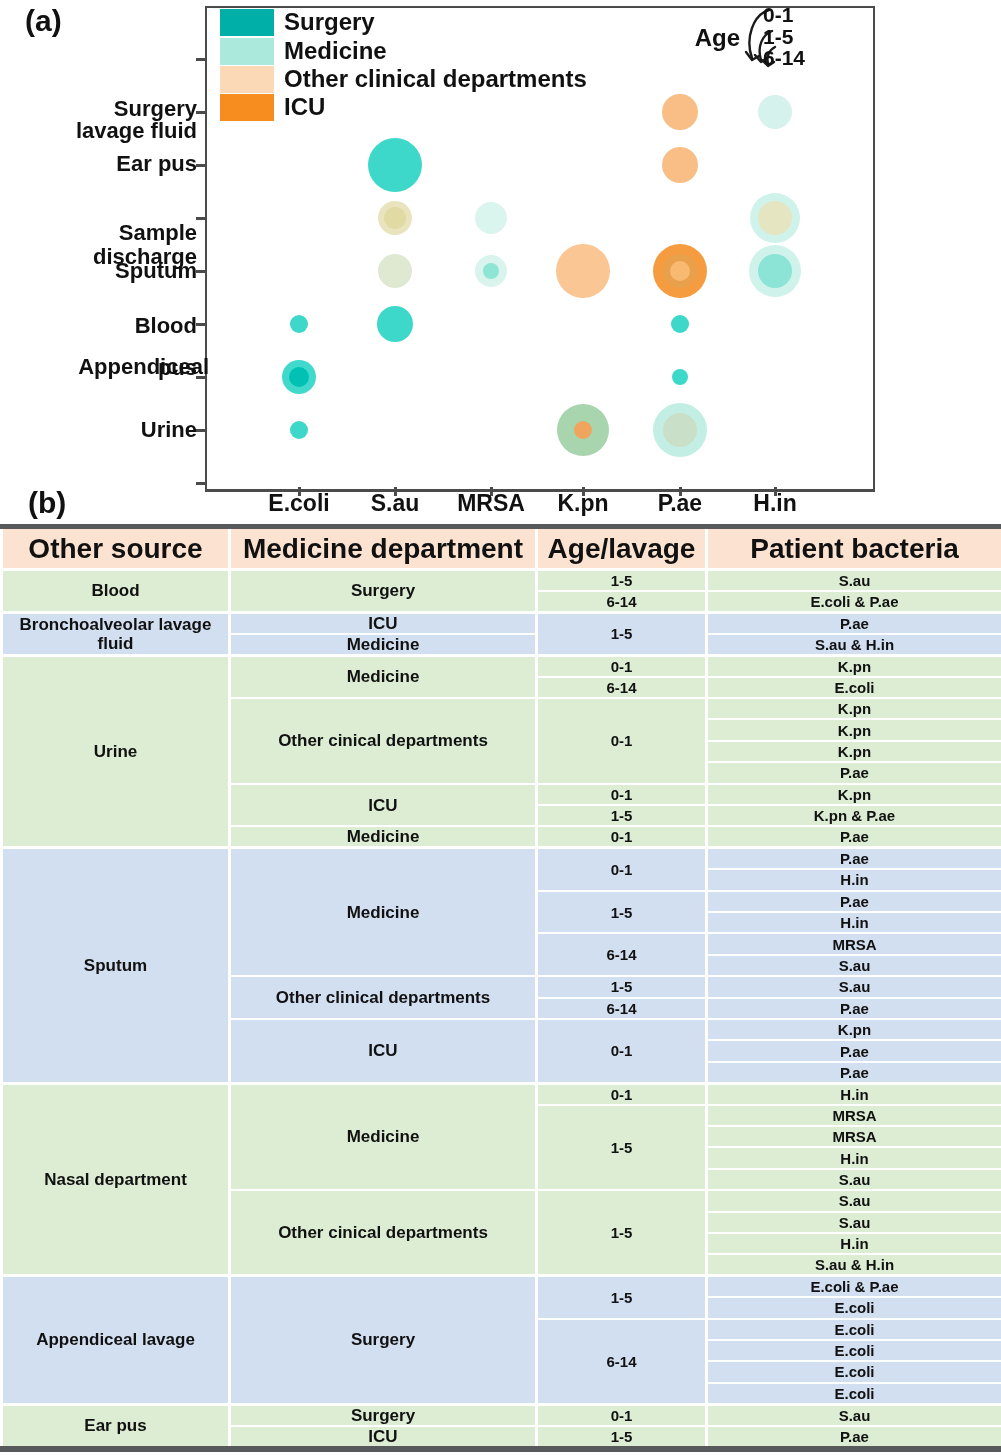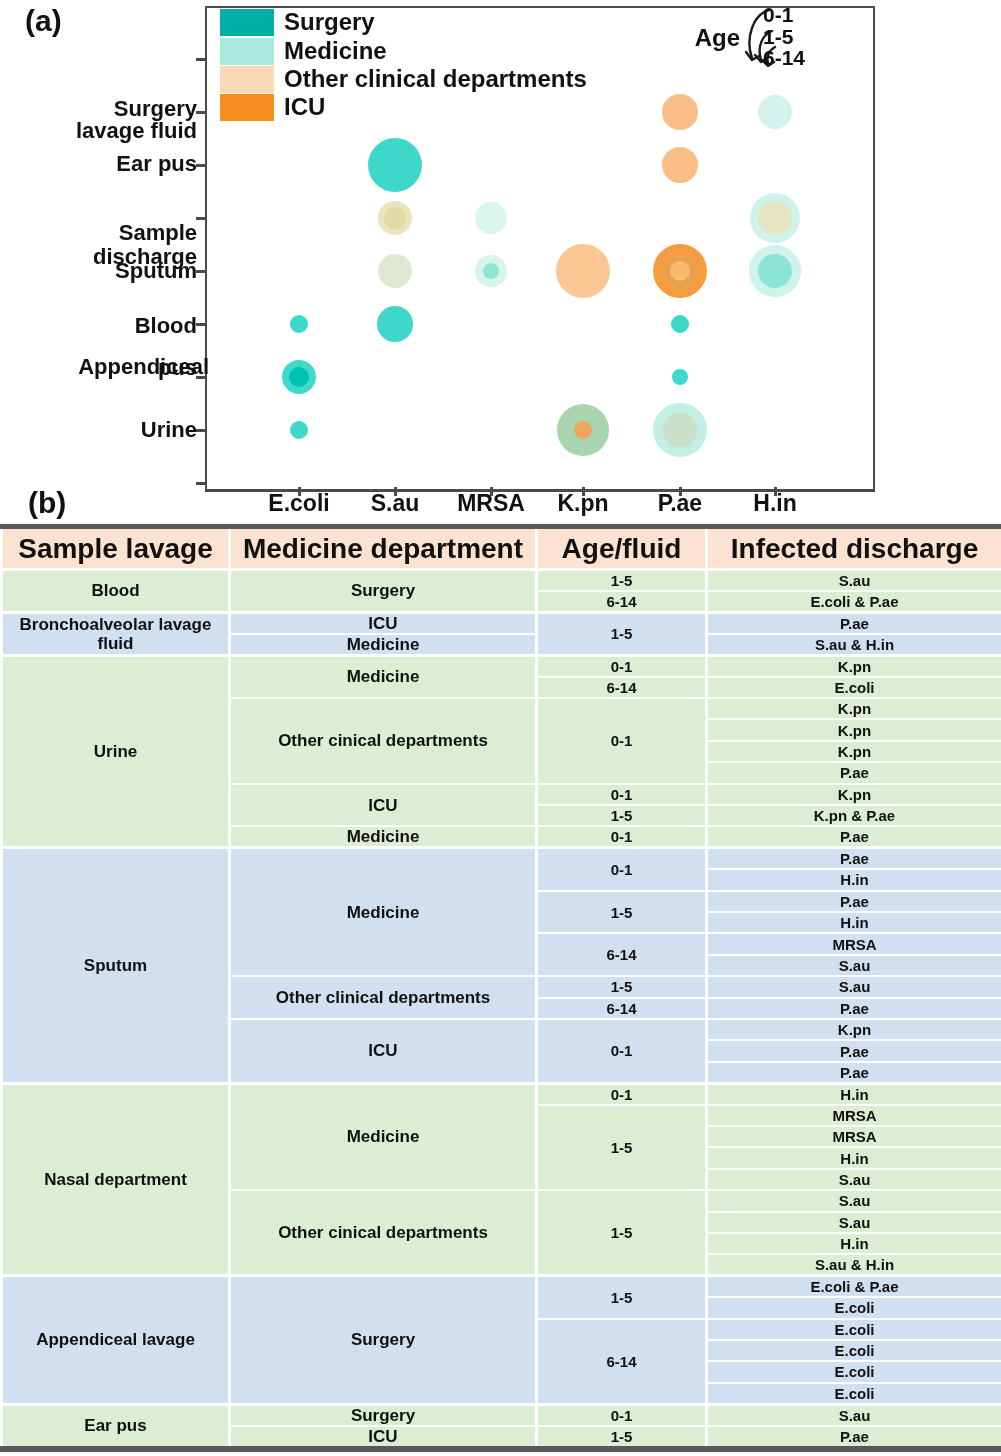--- a/index.html
+++ b/index.html
@@ -149,24 +149,24 @@
 
   <table id="btable">
     <colgroup>
       <col style="width:228px">
         <col style="width:307px">
         <col style="width:170px">
         <col style="width:296px">
     </colgroup>
     <thead>
       <tr>
-        <th>Sample lavage</th>
+        <th>Other source</th>
         <th>Medicine department</th>
-        <th>Age/fluid</th>
-        <th>Infected discharge</th>
+        <th>Age/lavage</th>
+        <th>Patient bacteria</th>
       </tr>
     </thead>
     <tbody id="tbody">
         <tr class="g-green">
           <td rowspan="2" class="sample group-start">Blood</td>
           <td rowspan="2" class="dept group-start">Surgery</td>
           <td class="age group-start">1-5</td>
           <td class="bact group-start">S.au</td>
         </tr>
         <tr class="g-green">

